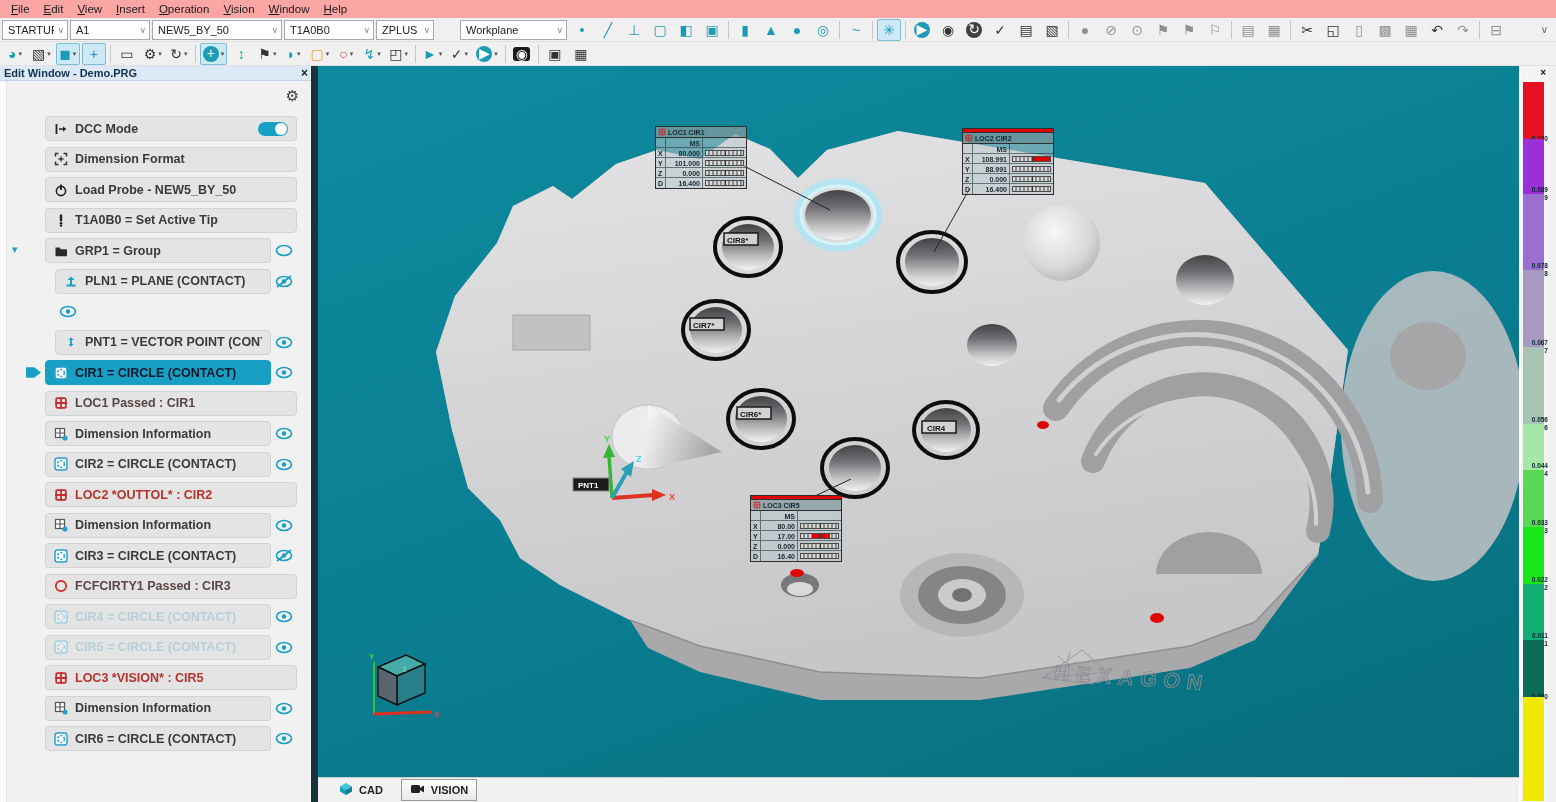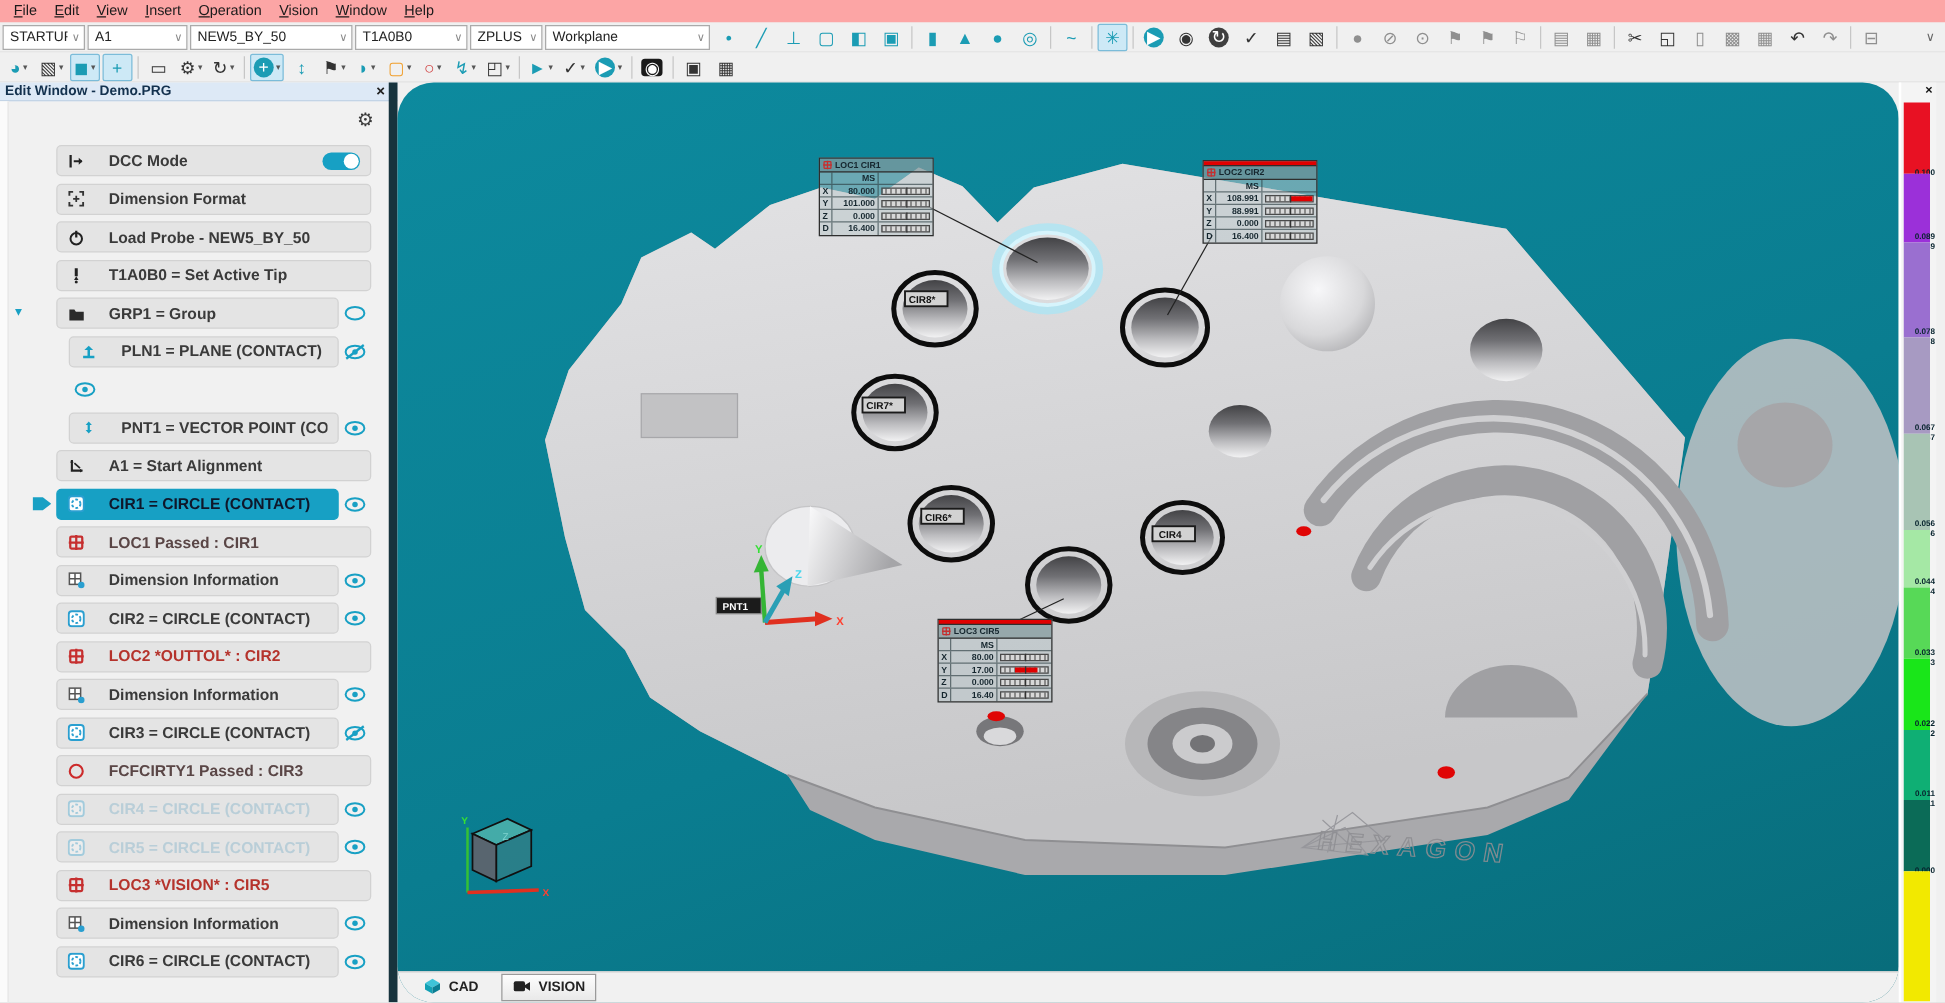--- a/index.html
+++ b/index.html
@@ -40,41 +40,41 @@
   .panel{position:relative;width:318px;height:736px;background:#f1f1f1;flex:none;}
   .panel-title{height:15px;background:#dde9f6;border-bottom:1px solid #c3d4e6;display:flex;align-items:center;padding:0 4px;font-size:11px;font-weight:700;color:#13314e;}
   .panel-title .t{flex:1;}
   .pclose{color:#222;font-weight:700;font-size:12px;padding:0 6px;cursor:default;}
   .panel-body{position:absolute;top:15px;left:0;right:7px;bottom:0;overflow:hidden;}
   .panel-edge{position:absolute;left:0;top:15px;bottom:0;width:7px;background:#fbfbfb;border-right:1px solid #e4e4e4;}
   .gear{position:absolute;top:6px;right:12px;font-size:15px;color:#3a3a3a;}
   .items{position:absolute;top:35px;left:45px;right:14px;display:flex;flex-direction:column;gap:5.5px;}
   .row{position:relative;display:flex;align-items:center;height:25px;flex:none;}
   .row.ind{margin-left:10px;}
-  .pill{position:relative;flex:1;height:25px;background:#e4e4e4;border:1px solid #d2d2d2;border-radius:4px;display:flex;align-items:center;gap:19px;padding:0 8px;overflow:hidden;}
+  .pill{position:relative;flex:1;height:25px;background:#e4e4e4;border:1px solid #d2d2d2;border-radius:4px;display:flex;align-items:center;gap:7px;padding:0 8px;overflow:hidden;}
   .pill .lbl{font-size:12.5px;font-weight:600;color:#3a3a3a;white-space:nowrap;overflow:hidden;}
   .pill.sel{background:#17a0c4;border-color:#17a0c4;}
   .pill.sel .lbl{color:#0f172a;}
   .pill.dis .lbl{color:#b9ced8;}
   .pill.dis .ic{opacity:.35;}
   .pill.tone-passed .lbl{color:#5a4646;}
   .pill.tone-outtol .lbl{color:#b5332c;}
   .ic{width:14px;height:14px;flex:none;display:inline-flex;}
   .eyec{width:26px;flex:none;display:flex;justify-content:center;color:#18a0c4;}
   .cbar{position:absolute;left:-9px;top:-1px;width:9px;height:27px;border-radius:4px;}
   .cbar.green{background:#6fa84e;}
   .cbar.red{background:#b5453e;}
   .exp{position:absolute;left:-33px;top:5px;color:#18a0c4;font-size:11px;}
   .ptr{position:absolute;left:-19px;top:5px;width:15px;height:15px;background:#18a0c4;clip-path:polygon(0 15%,55% 15%,100% 50%,55% 85%,0 85%);border-radius:2px;}
   .toggle{margin-left:auto;width:30px;height:14px;border-radius:8px;background:#17a0c4;position:relative;flex:none;}
   .toggle::after{content:"";position:absolute;right:1px;top:1px;width:12px;height:12px;border-radius:50%;background:#fff;}
   .splitter{position:absolute;right:0;top:0;width:7px;height:736px;background:#17333d;}
 
   
-  .viewport{position:relative;width:1201px;height:736px;flex:none;background:linear-gradient(160deg,#0d8a9e 0%,#0a7d90 55%,#086c7a 100%);overflow:hidden;border-radius:29px;}
+  .viewport{position:relative;width:1201px;height:736px;flex:none;background:linear-gradient(160deg,#0d8a9e 0%,#0a7d90 55%,#086c7a 100%);overflow:hidden;}
   #scene{position:absolute;left:0;top:0;}
   .tabbar{position:absolute;left:0;bottom:0;width:100%;height:25px;background:#f1f1f1;border-top:1px solid #cfcfcf;display:flex;align-items:center;gap:10px;padding-left:12px;}
   .tab{display:flex;align-items:center;gap:6px;font-size:11px;font-weight:700;color:#222;padding:2px 8px;}
   .tab.vtab{border:1px solid #9a9a9a;background:linear-gradient(#fdfdfd,#e9e9e9);height:22px;}
 
   
   .loc{position:absolute;width:92px;border:1px solid #2e2e2e;background:rgba(186,199,202,.55);font-size:7px;font-weight:700;color:#15262e;line-height:1;}
   .loc .stripe{height:4px;background:#e00000;border-bottom:1px solid #2e2e2e;}
   .loc .hd{display:flex;align-items:center;gap:2px;height:11px;background:rgba(96,126,131,.45);border-bottom:1px solid #2e2e2e;padding:0 2px;}
   .loc .r{display:grid;grid-template-columns:10px 37px 43px;height:10px;border-bottom:1px solid rgba(45,62,66,.65);}
@@ -123,21 +123,21 @@
         <span class="ch">∨</span>
       </div>
       <div class="combo" style="width: 90px;">
         <span class="cv">T1A0B0</span>
         <span class="ch">∨</span>
       </div>
       <div class="combo" style="width: 58px;">
         <span class="cv">ZPLUS</span>
         <span class="ch">∨</span>
       </div>
-      <div class="combo" style="width: 132px;">
+      <div class="combo" style="width: 107px; margin-left: 24px;">
         <span class="cv">Workplane</span>
         <span class="ch">∨</span>
       </div>
       <div class="tbtn">
         <span class="g c-teal">•</span>
       </div>
       <div class="tbtn">
         <span class="g c-teal">╱</span>
       </div>
       <div class="tbtn">
@@ -443,32 +443,20 @@
                   </svg>
                 </span>
                 <span class="lbl">PNT1 = VECTOR POINT (CONTACT)</span>
               </div>
               <span class="eyec">
                 <svg viewBox="0 0 18 13" width="18" height="13">
                   <ellipse cx="9" cy="6.5" rx="7.5" ry="5" fill="none" stroke="currentColor" stroke-width="1.6"></ellipse>
                   <circle cx="9" cy="6.5" r="2.2" fill="currentColor"></circle>
                 </svg>
               </span>
-            </div>
-            <div class="row">
-              <div class="pill">
-                <span class="ic">
-                  <svg viewBox="0 0 14 14" width="14" height="14">
-                    <path d="M3.5 2v8.5H12" fill="none" stroke="#222" stroke-width="1.7"></path>
-                    <path d="M5.5 4.5l4.5 4" stroke="#222" stroke-width="1.4"></path>
-                    <path d="M3.5 2L2 4h3zM12 10.5l-2-1.5v3z" fill="#222"></path>
-                  </svg>
-                </span>
-                <span class="lbl">A1 = Start Alignment</span>
-              </div>
             </div>
             <div class="row">
               <span class="ptr"></span>
               <div class="pill sel">
                 <span class="ic">
                   <svg viewBox="0 0 14 14" width="14" height="14">
                     <rect x="1" y="1" width="12" height="12" rx="2.5" fill="#fff" stroke="#2a9fd0" stroke-width="1.5"></rect>
                     <circle cx="7" cy="7" r="3.4" fill="none" stroke="#2a9fd0" stroke-width="1.5" stroke-dasharray="2.2 1.5"></circle>
                   </svg>
                 </span>

